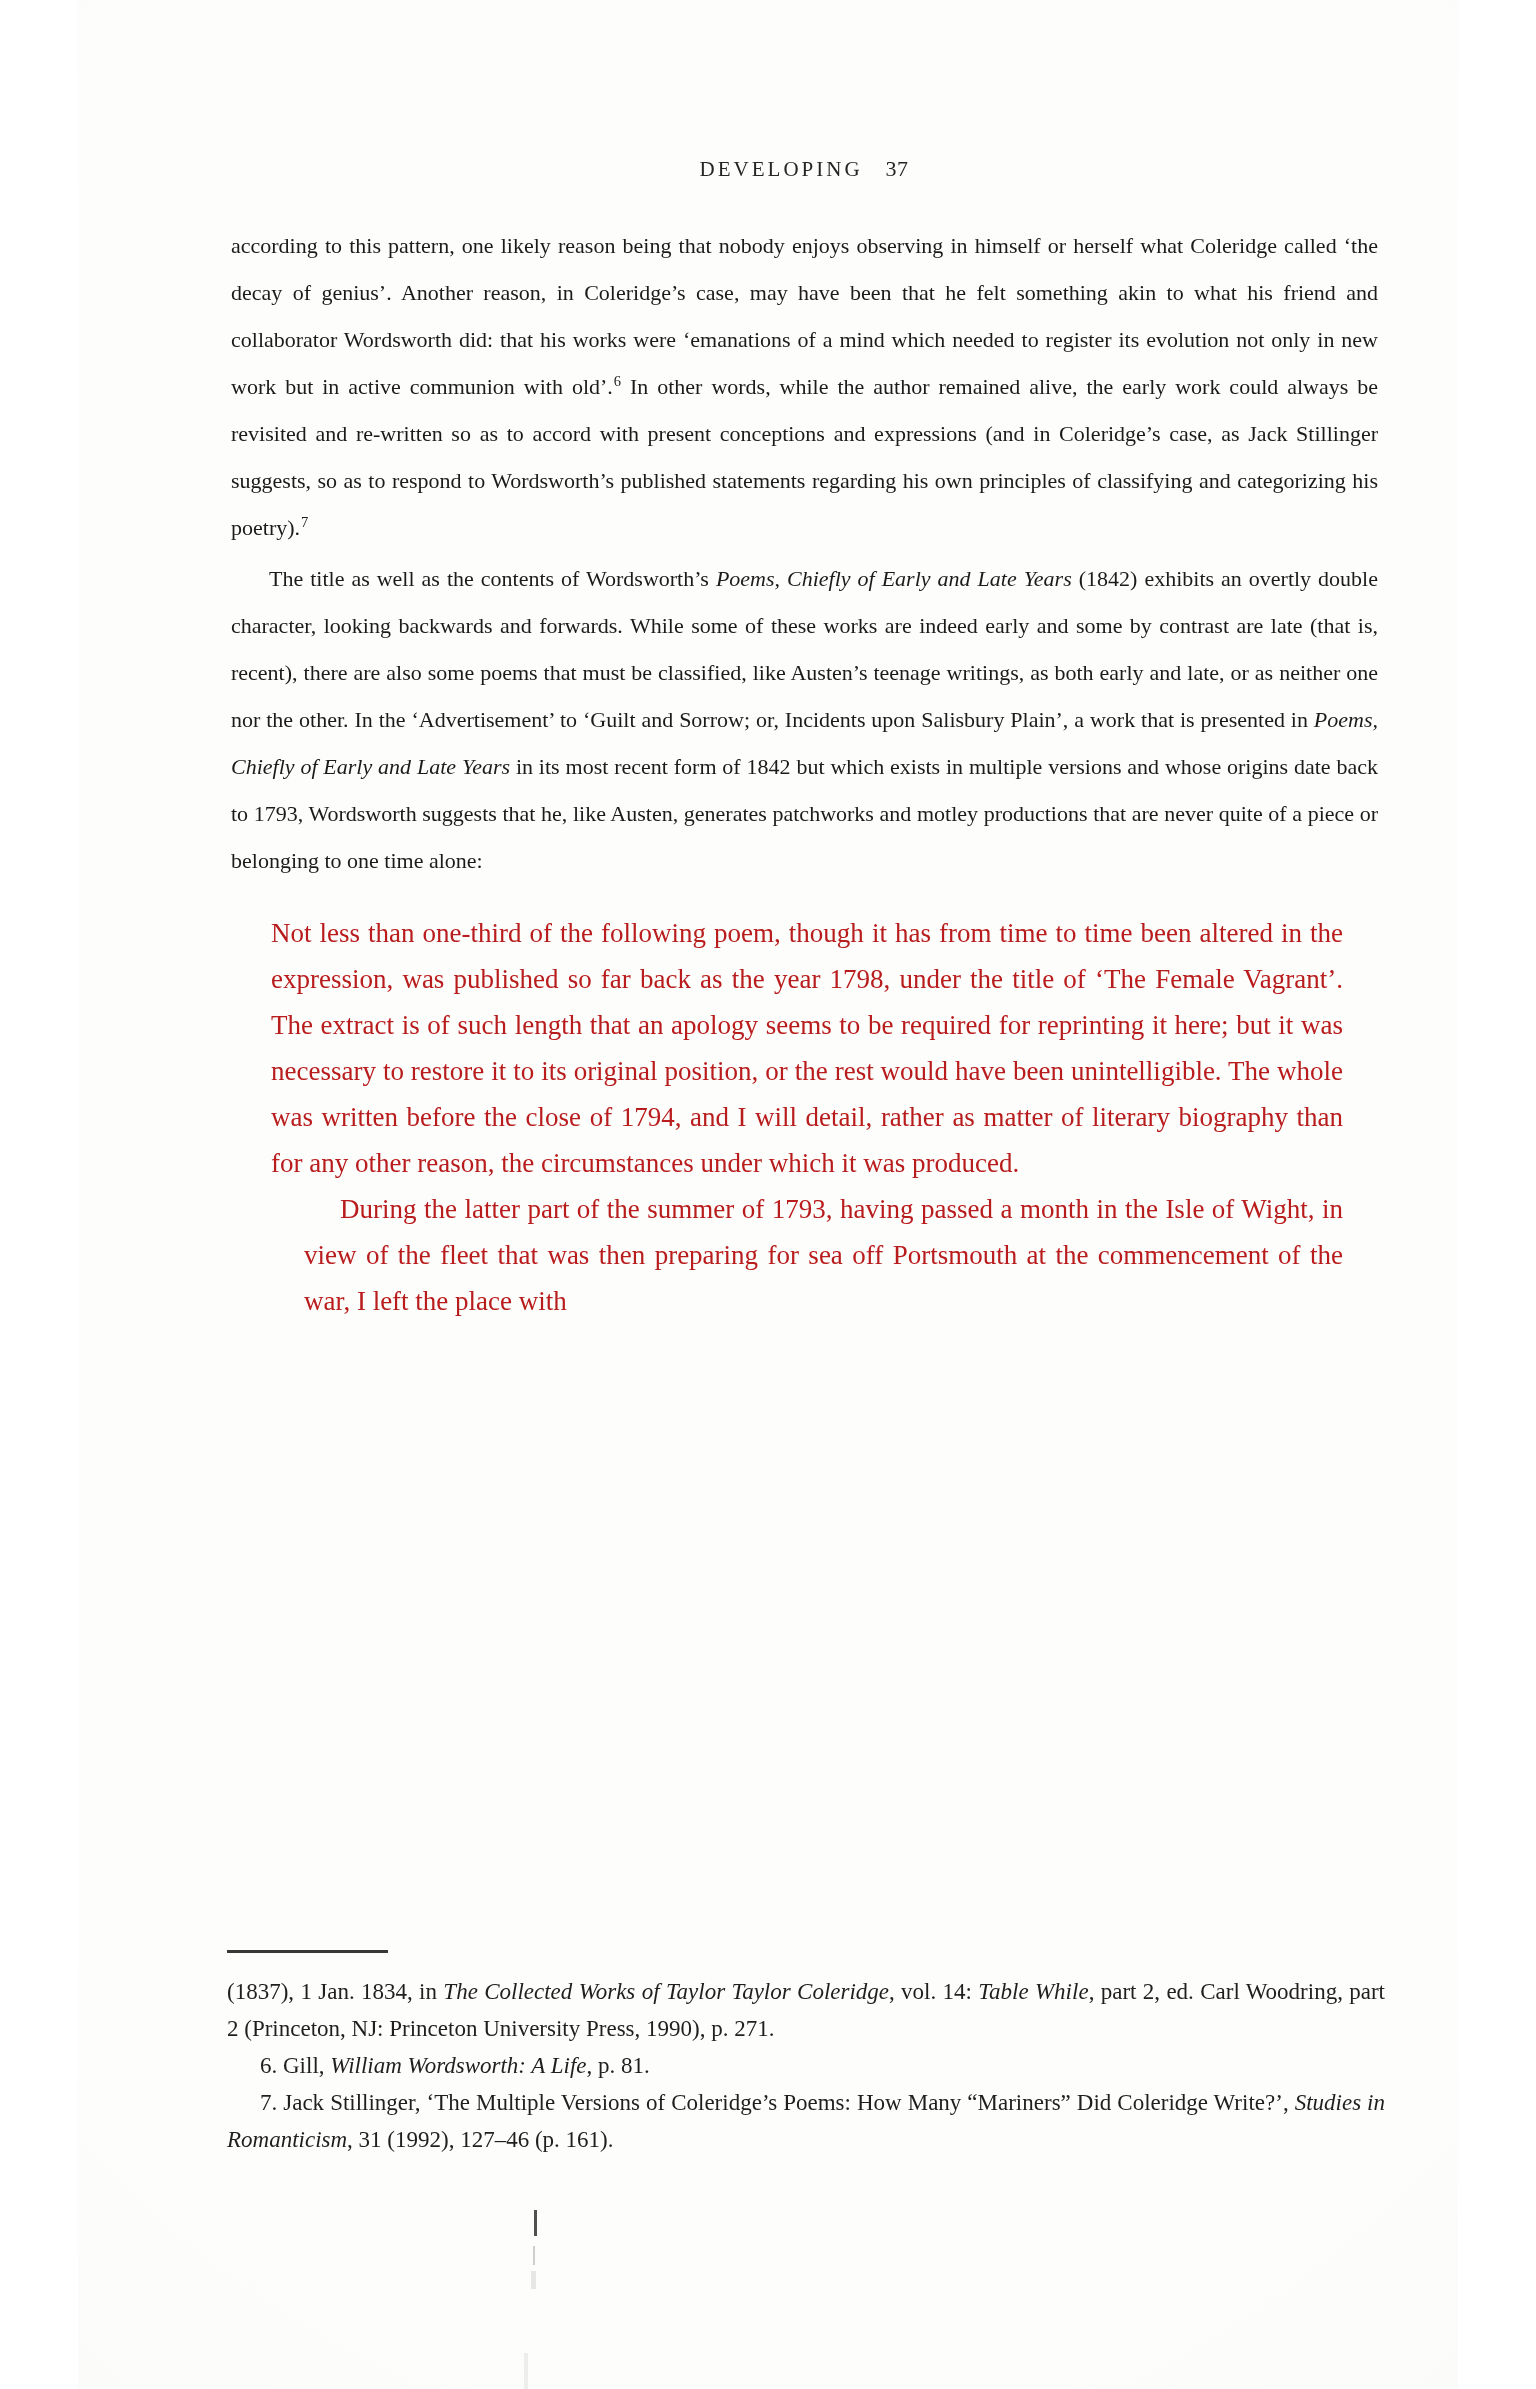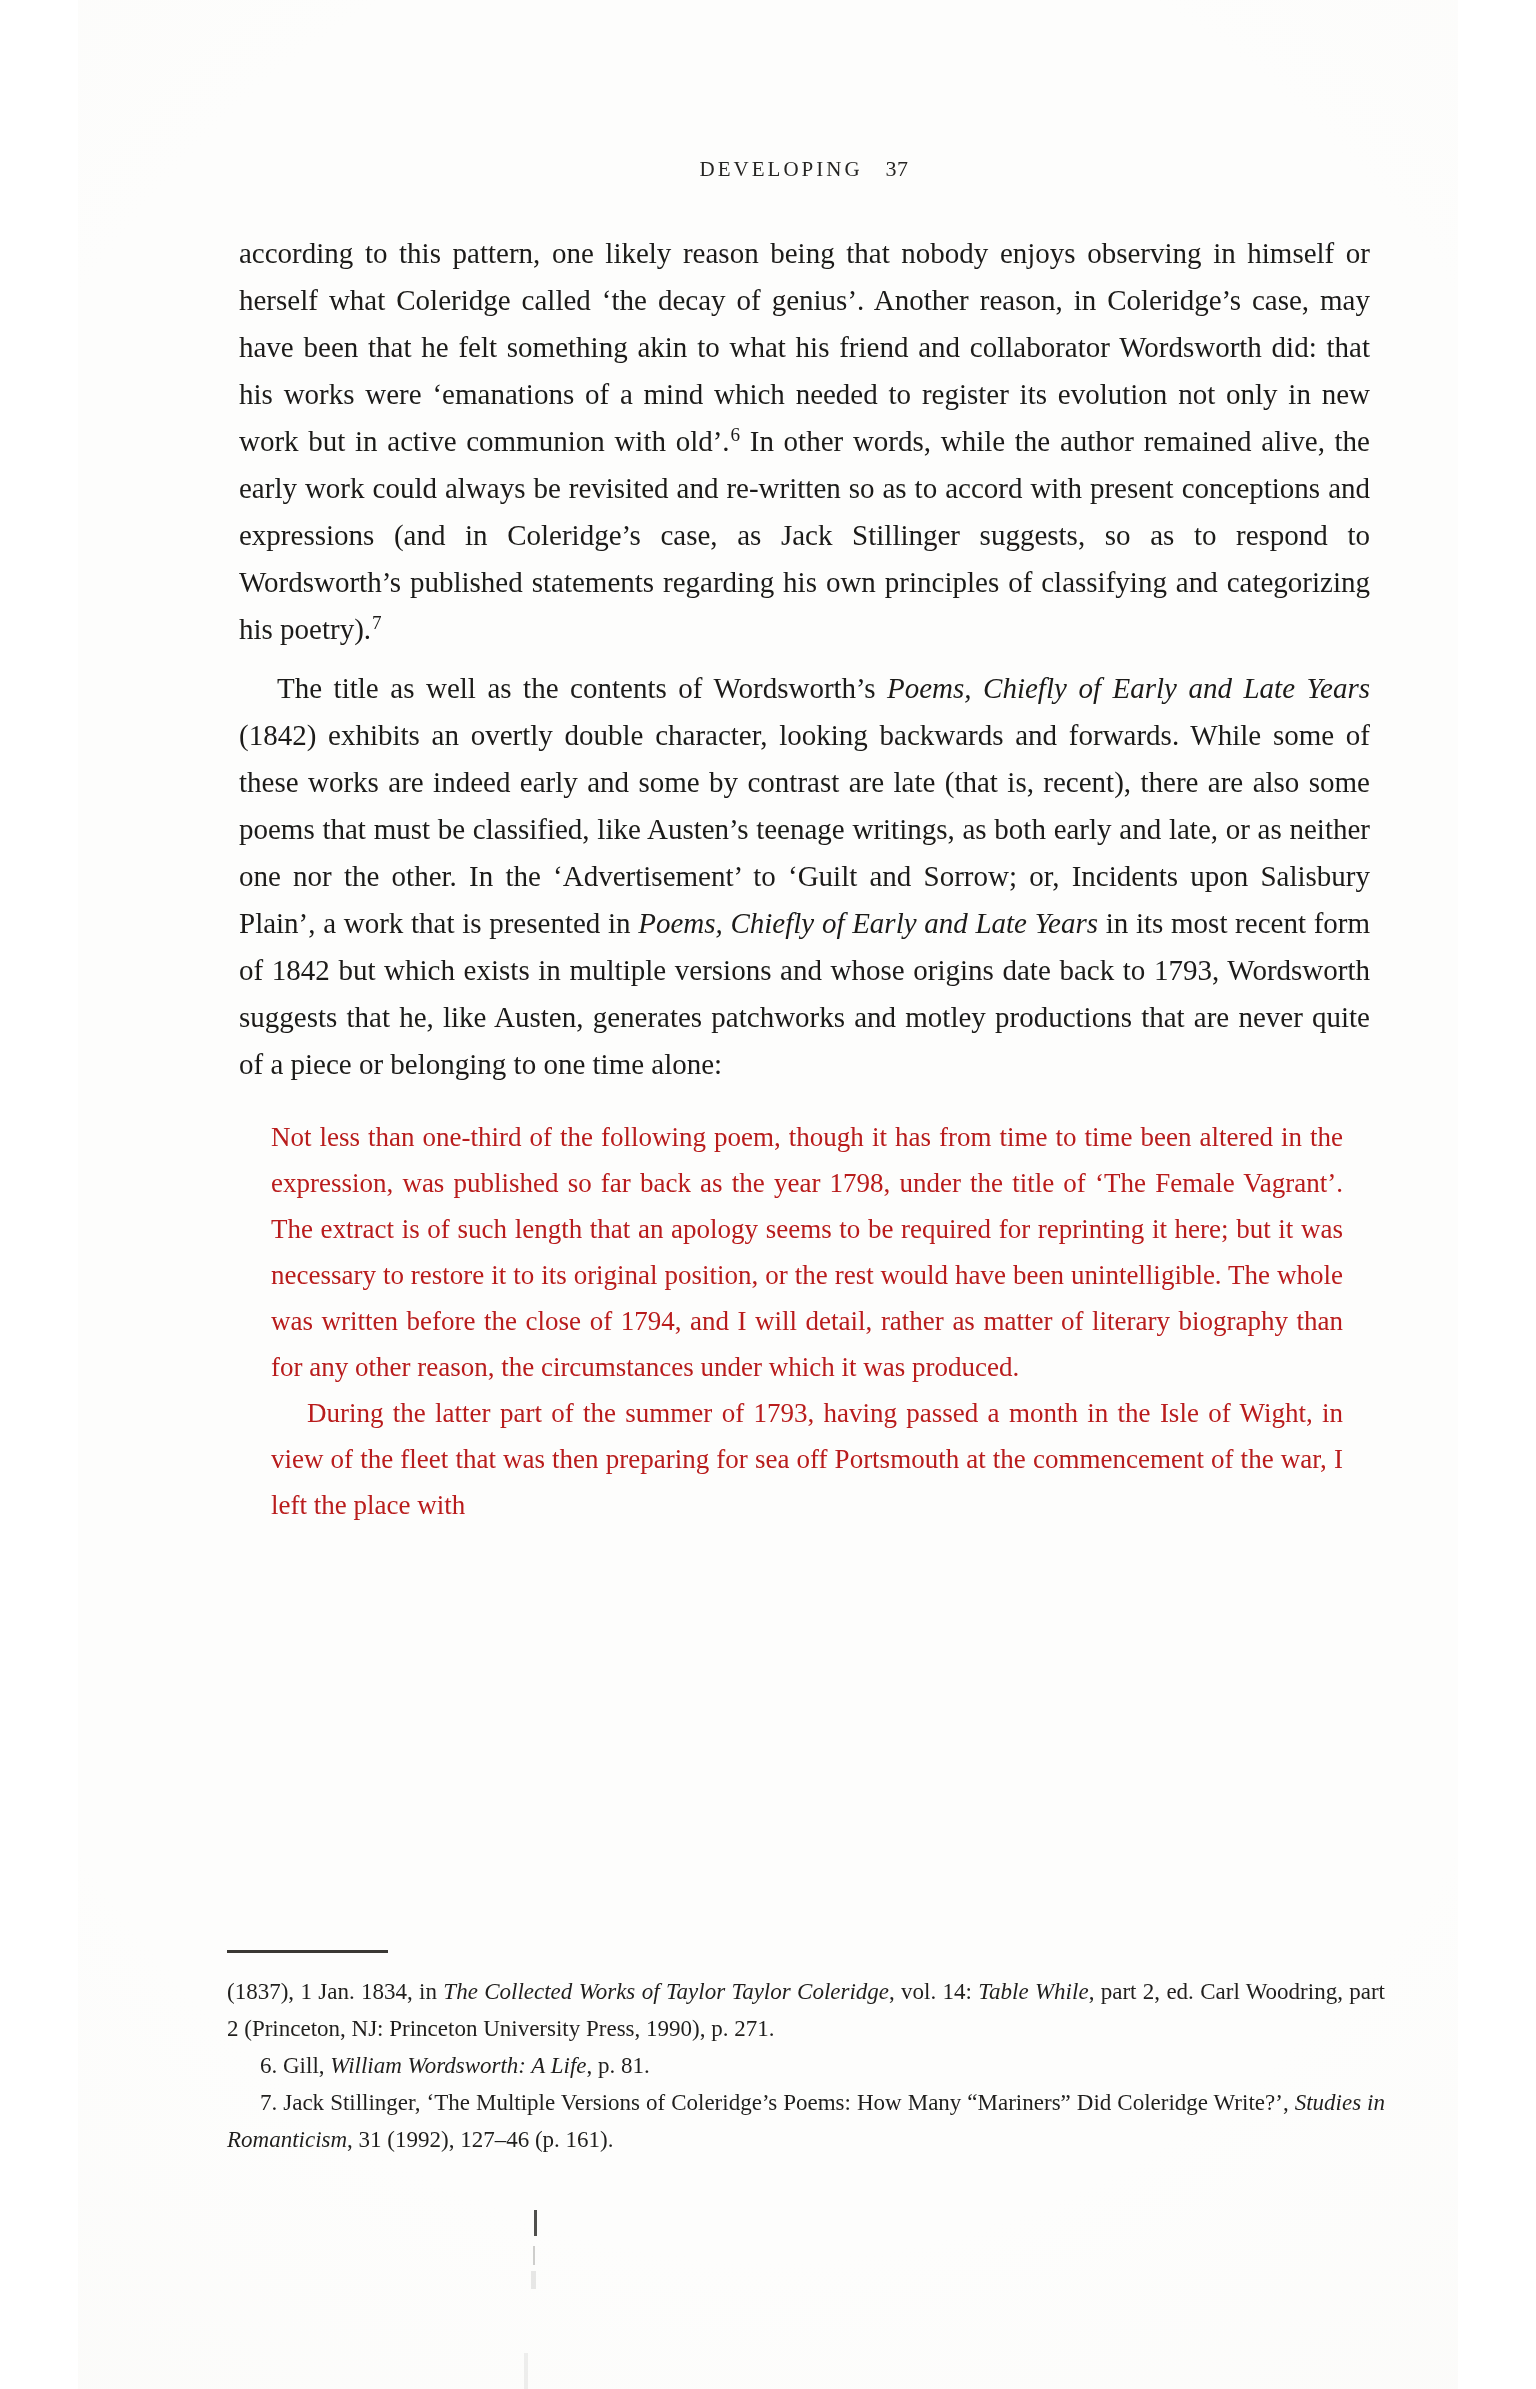--- a/index.html
+++ b/index.html
@@ -52,22 +52,22 @@
 
   
   .body-block {
     position: absolute;
     left: 149px;
     top: 218px;
     width: 1155px;
   }
 
   p.body {
-    margin: 12px;
-    font-size: 29px;
+    margin: 4px;
+    font-size: 22px;
     line-height: 47px;
     text-align: justify;
     text-justify: inter-word;
     color: #1c1b19;
     hyphens: manual;
   }
   p.body.indent {
     text-indent: 38px;
   }
 
@@ -79,20 +79,21 @@
   }
   p.quote {
     margin: 0;
     font-size: 27px;
     line-height: 46px;
     text-align: justify;
     color: #b91c1c;
   }
   p.quote.indent {
     text-indent: 36px;
+    margin-left: 33px;
   }
 
   
   .footnote-rule {
     position: absolute;
     left: 149px;
     top: 1950px;
     width: 161px;
     height: 2.6px;
     background: #3a3834;

